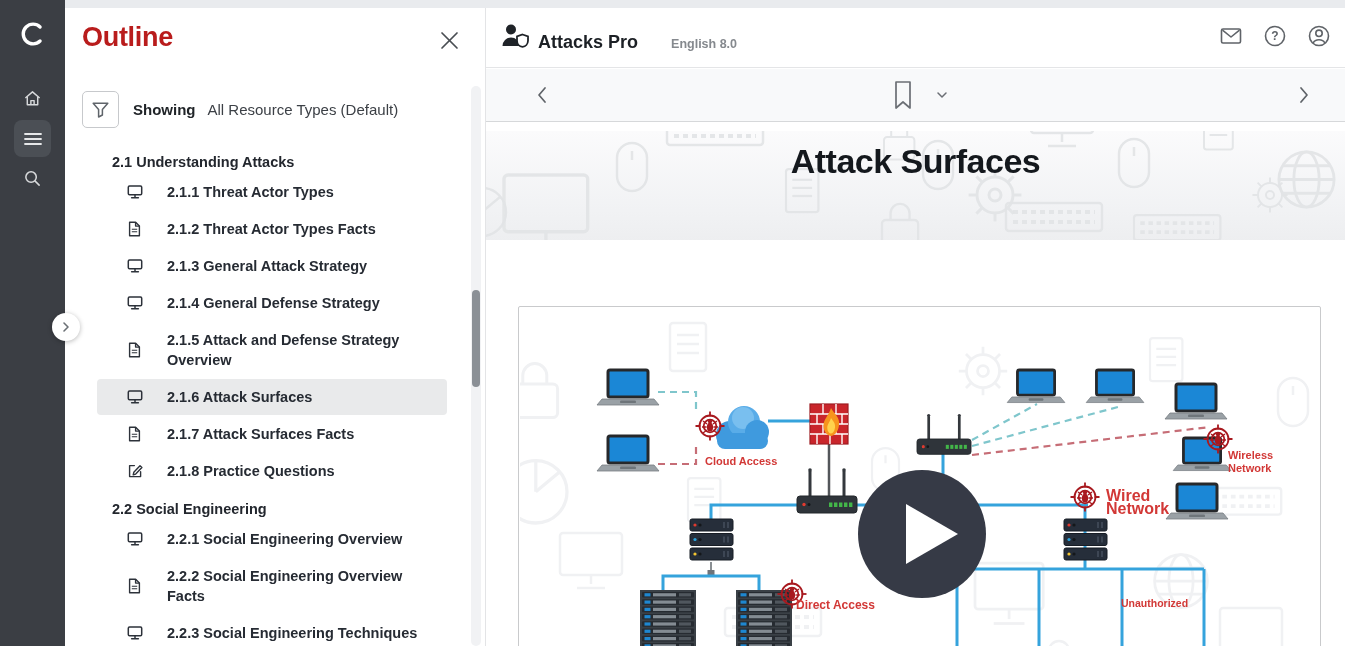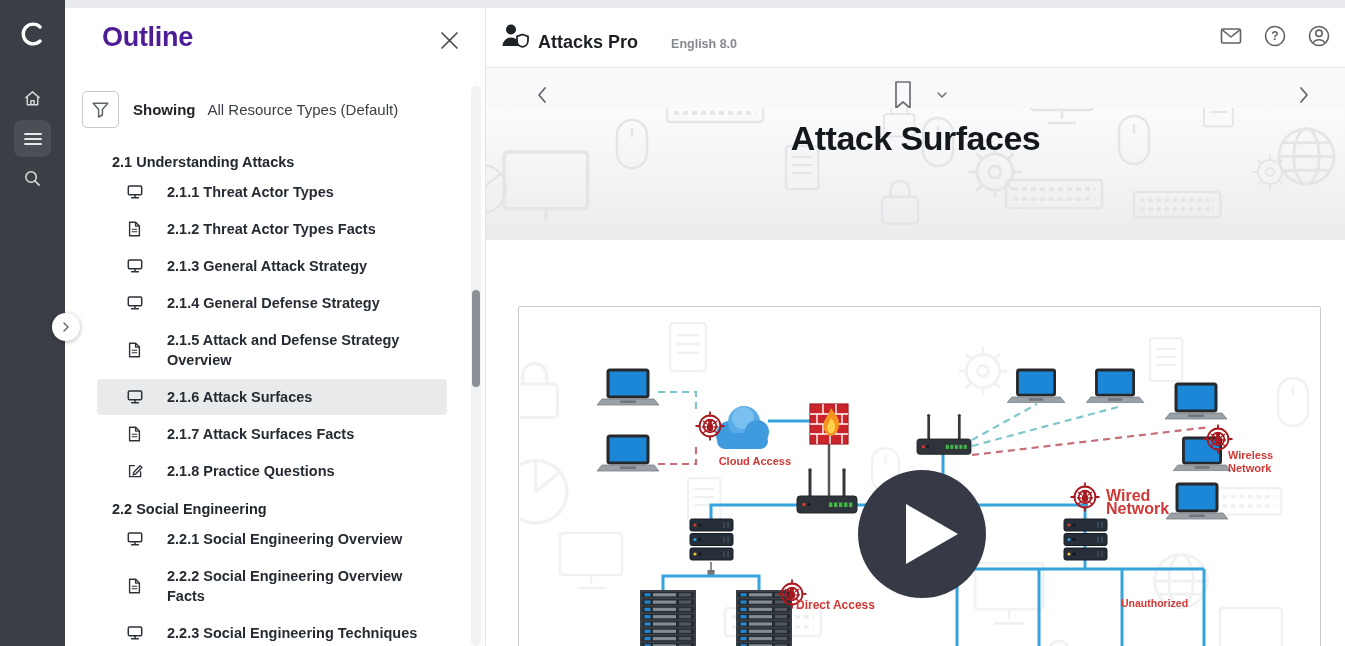--- a/index.html
+++ b/index.html
@@ -14,21 +14,21 @@
     display:flex; align-items:center; justify-content:center; cursor:pointer; }
   .rail-btn.active { background:#4b4f55; }
   .rail-home { top:80px; } .rail-menu { top:120px; } .rail-search { top:160px; }
 
   
   .top-strip { position:absolute; left:65px; top:0; width:1280px; height:8px; background:#e9ebee; z-index:25; }
 
   
   .panel { position:absolute; left:65px; top:8px; width:421px; height:638px; background:#fff;
     border-right:1px solid #e3e4e6; z-index:20; overflow:hidden; }
-  .panel-title { position:absolute; left:17px; top:14px; font-size:27px; font-weight:bold; color:#4c1d95; letter-spacing:-0.3px;margin-left:20px; }
+  .panel-title { position:absolute; left:17px; top:14px; font-size:27px; font-weight:bold; color:#b91c1c; letter-spacing:-0.3px; }
   .panel-close { position:absolute; left:372px; top:20px; width:24px; height:24px; cursor:pointer; display:flex; align-items:center; justify-content:center; }
   .filter-row { position:absolute; left:17px; top:83px; display:flex; align-items:center; }
   .filter-btn { width:37px; height:37px; border:1px solid #c7c9cc; border-radius:5px; background:#fff;
     display:flex; align-items:center; justify-content:center; cursor:pointer; }
   .filter-label { margin-left:14px; font-size:15px; font-weight:bold; color:#202428; }
   .filter-value { margin-left:12px; font-size:15px; color:#3c4046; }
   .o-list { position:absolute; left:0; top:134px; width:421px; }
   .o-section { margin:12px 0 4px 47px; font-size:14.5px; font-weight:bold; color:#23272e; cursor:pointer; }
   .o-item { display:flex; align-items:center; gap:24px; margin-left:32px; padding:8px 10px 8px 30px;
     width:350px; border-radius:4px; cursor:pointer; margin-bottom:1px; }
@@ -48,32 +48,32 @@
   .hdr-sub { font-size:12.5px; font-weight:bold; color:#85898e; margin-left:10px;padding-left:23px; }
   .hdr-icons { position:absolute; right:13px; top:15px; display:flex; gap:18px; align-items:center; }
   .hdr-ic { width:26px; height:26px; display:flex; align-items:center; justify-content:center; cursor:pointer; }
 
   .navbar { position:absolute; left:0; top:69px; width:859px; height:53px; background:#f8f9fa; border-bottom:1px solid #d6d8da; }
   .nav-prev { position:absolute; left:46px; top:15px; width:22px; height:22px; cursor:pointer; }
   .nav-next { position:absolute; right:31px; top:15px; width:22px; height:22px; cursor:pointer; }
   .nav-bm   { position:absolute; left:405px; top:11px; width:24px; height:30px; cursor:pointer; }
   .nav-caret{ position:absolute; left:448px; top:18px; width:16px; height:16px; cursor:pointer; }
 
-  .banner { position:absolute; left:0; top:108px; width:859px; height:144px; overflow:hidden;
+  .banner { position:absolute; left:0; top:131px; width:859px; height:144px; overflow:hidden;
     background:linear-gradient(180deg,#fbfbfc 0%,#f1f2f4 55%,#e9eaec 100%); }
   .banner-title { position:absolute; left:0; top:11px; width:859px; text-align:center;
     font-size:34px; font-weight:bold; color:#14181d; letter-spacing:-0.5px; }
   .pattern-svg { position:absolute; left:0; top:0; }
 
   .content { position:absolute; left:0; top:240px; width:859px; height:406px; background:#fff; }
   .vcard { position:absolute; left:32px; top:66px; width:803px; height:420px; background:#fff;
     border:1px solid #c9cacc; border-radius:2px; overflow:hidden; cursor:pointer; }
   .diagram { position:absolute; left:1px; top:1px; }
   .vlabel { position:absolute; font-size:11px; font-weight:bold; color:#d23836; line-height:13px; z-index:5; }
-  .lb-cloud { left:186px; top:148px; width:86px; text-align:right; }
+  .lb-cloud { left:186px; top:148px; width:86px; text-align:left; }
   .lb-wireless { left:709px; top:142px; width:56px; }
   .lb-wired { left:587px; top:182px; width:52px; font-size:16px; }
   .lb-unauth { left:602px; top:246px; width:90px; font-size:10.5px;margin-top:44px; }
   .lb-direct { left:277px; top:292px; width:100px; font-size:12px; }
 
   svg { display:block; }
 </style>
 </head>
 <body>
 

